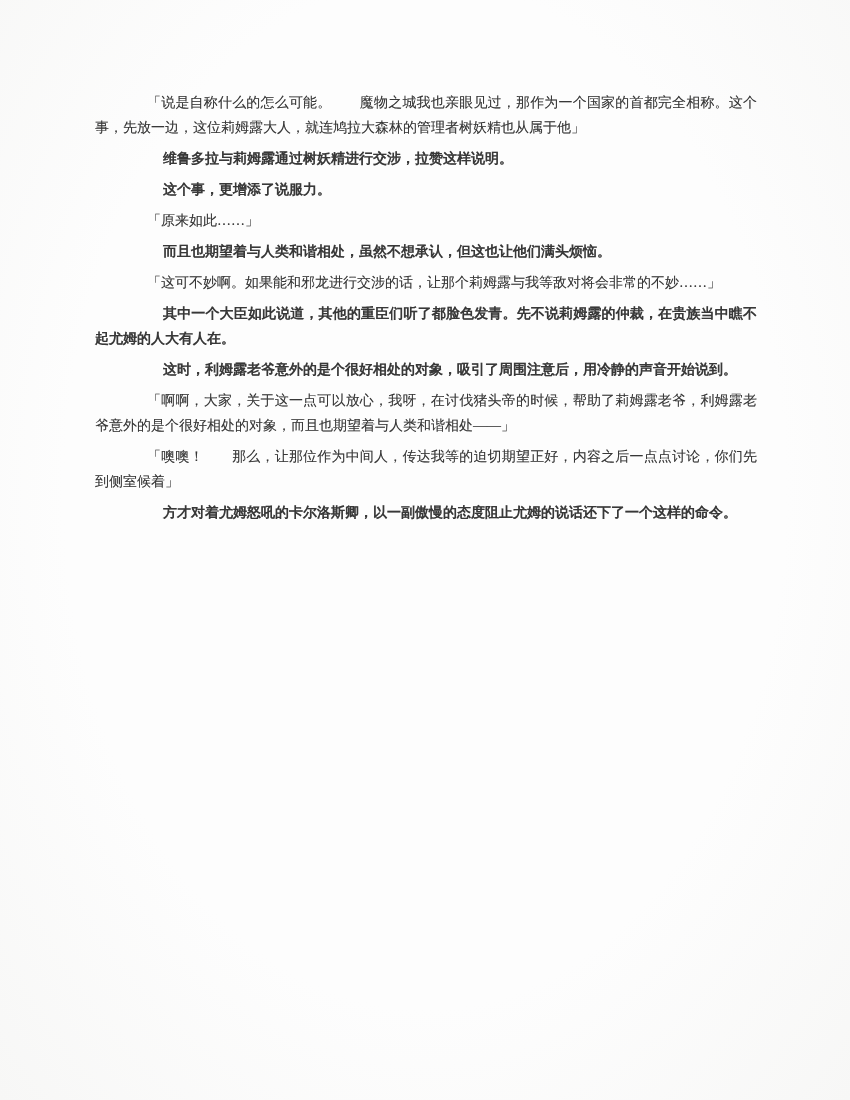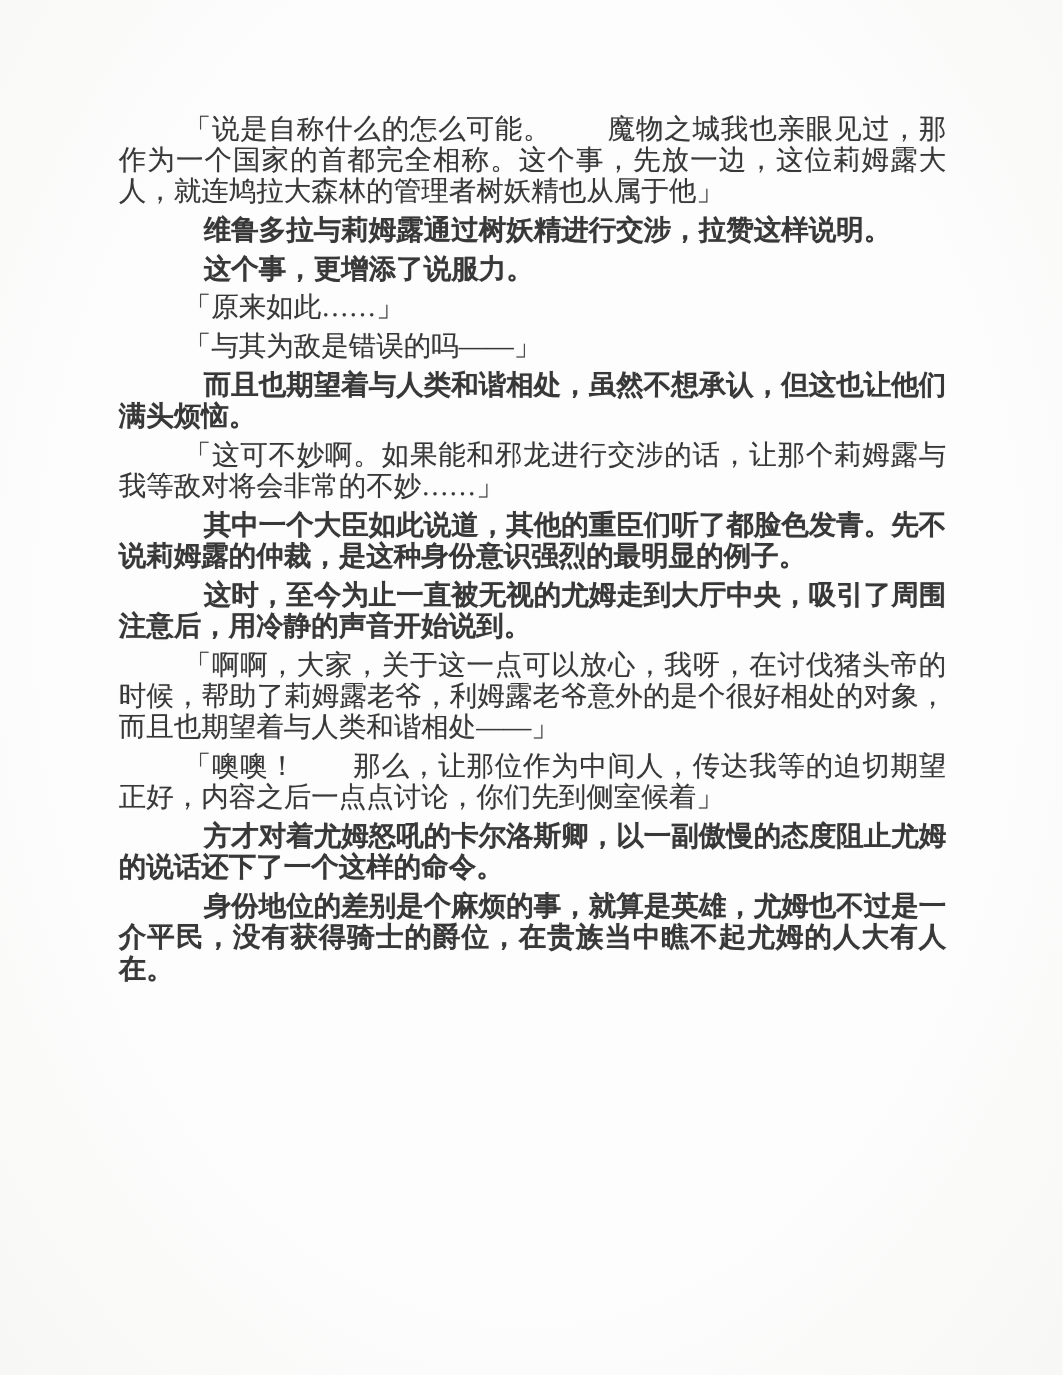--- a/index.html
+++ b/index.html
@@ -19,43 +19,41 @@
     height: 1100px;
   }
   .text-column {
     position: absolute;
     left: 95px;
     top: 90px;
     width: 662px;
   }
   .para {
     margin: 0 0 6px 0;
-    font-size: 22px;
+    font-size: 14px;
     line-height: 25px;
     color: #383838;
     text-align: justify;
     text-justify: inter-ideograph;
     word-break: break-all;
     text-shadow: 0 0 0.6px rgba(80,80,80,0.45);
   }
   .para.dialogue { text-indent: 52px; }
   .para.narrative { text-indent: 68px; font-weight: bold; }
 </style>
 </head>
 <body>
 
 <div class="page">
   <div class="text-column">
     <p class="para dialogue">「说是自称什么的怎么可能。　　魔物之城我也亲眼见过，那作为一个国家的首都完全相称。这个事，先放一边，这位莉姆露大人，就连鸠拉大森林的管理者树妖精也从属于他」</p>
     <p class="para narrative">维鲁多拉与莉姆露通过树妖精进行交涉，拉赞这样说明。</p>
     <p class="para narrative">这个事，更增添了说服力。</p>
     <p class="para dialogue">「原来如此……」</p>
-    <p class="para dialogue">「与其为敌是错误的吗——」</p>
     <p class="para narrative">而且也期望着与人类和谐相处，虽然不想承认，但这也让他们满头烦恼。</p>
     <p class="para dialogue">「这可不妙啊。如果能和邪龙进行交涉的话，让那个莉姆露与我等敌对将会非常的不妙……」</p>
-    <p class="para narrative">其中一个大臣如此说道，其他的重臣们听了都脸色发青。先不说莉姆露的仲裁，是这种身份意识强烈的最明显的例子。</p>
-    <p class="para narrative">这时，至今为止一直被无视的尤姆走到大厅中央，吸引了周围注意后，用冷静的声音开始说到。</p>
+    <p class="para narrative">其中一个大臣如此说道，其他的重臣们听了都脸色发青。先不说莉姆露的仲裁，在贵族当中瞧不起尤姆的人大有人在。</p>
+    <p class="para narrative">这时，利姆露老爷意外的是个很好相处的对象，吸引了周围注意后，用冷静的声音开始说到。</p>
     <p class="para dialogue">「啊啊，大家，关于这一点可以放心，我呀，在讨伐猪头帝的时候，帮助了莉姆露老爷，利姆露老爷意外的是个很好相处的对象，而且也期望着与人类和谐相处——」</p>
     <p class="para dialogue">「噢噢！　　那么，让那位作为中间人，传达我等的迫切期望正好，内容之后一点点讨论，你们先到侧室候着」</p>
     <p class="para narrative">方才对着尤姆怒吼的卡尔洛斯卿，以一副傲慢的态度阻止尤姆的说话还下了一个这样的命令。</p>
-    <p class="para narrative">身份地位的差别是个麻烦的事，就算是英雄，尤姆也不过是一介平民，没有获得骑士的爵位，在贵族当中瞧不起尤姆的人大有人在。</p>
   </div>
 </div>
 
 </body></html>

